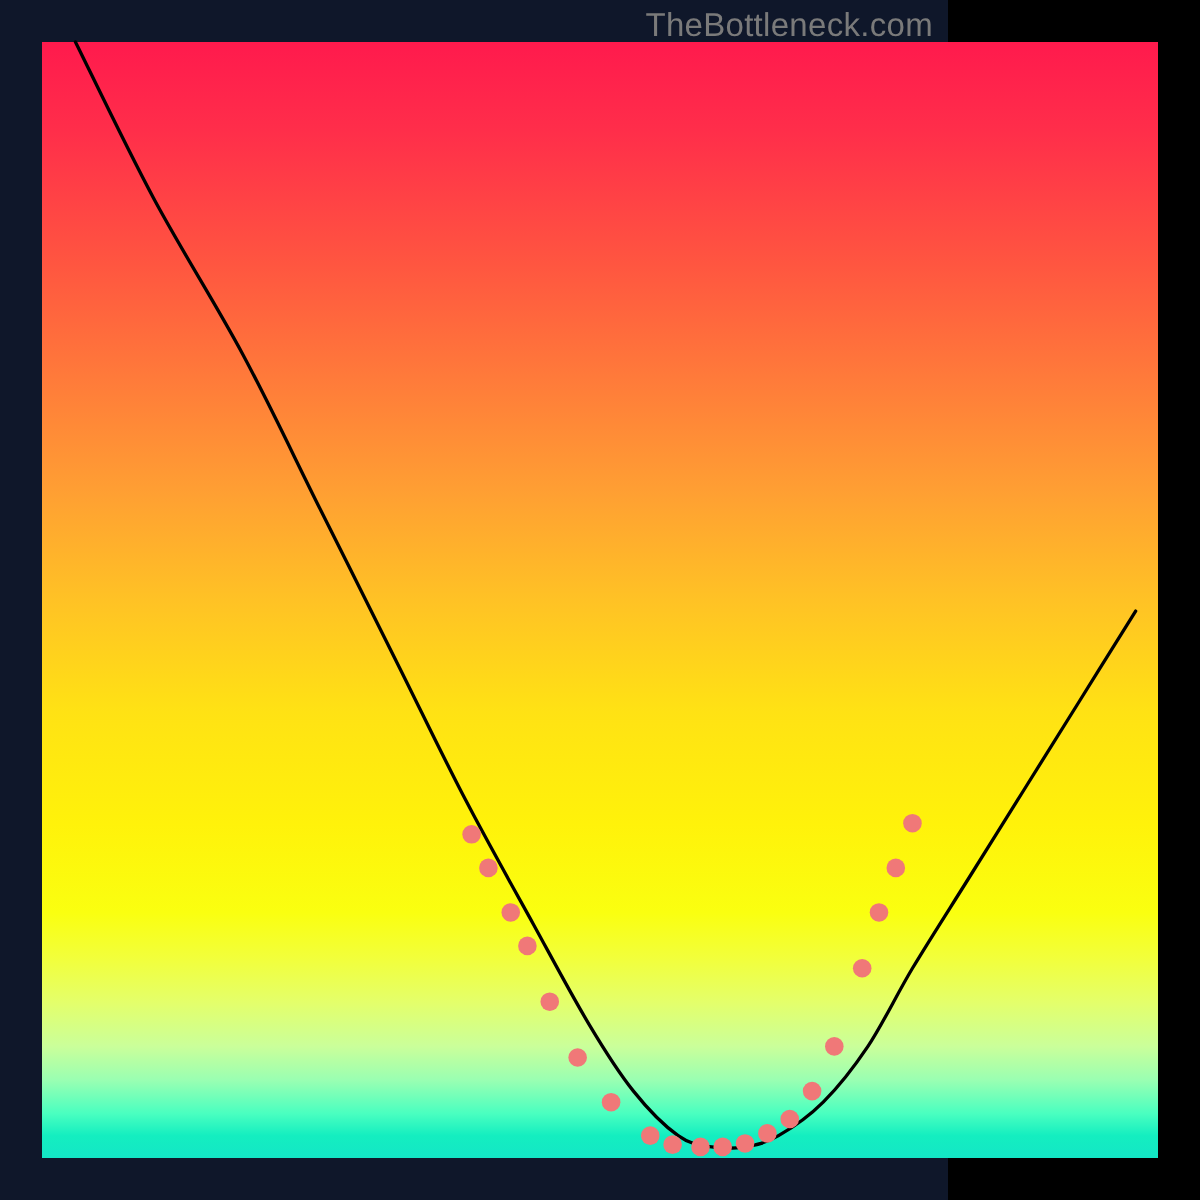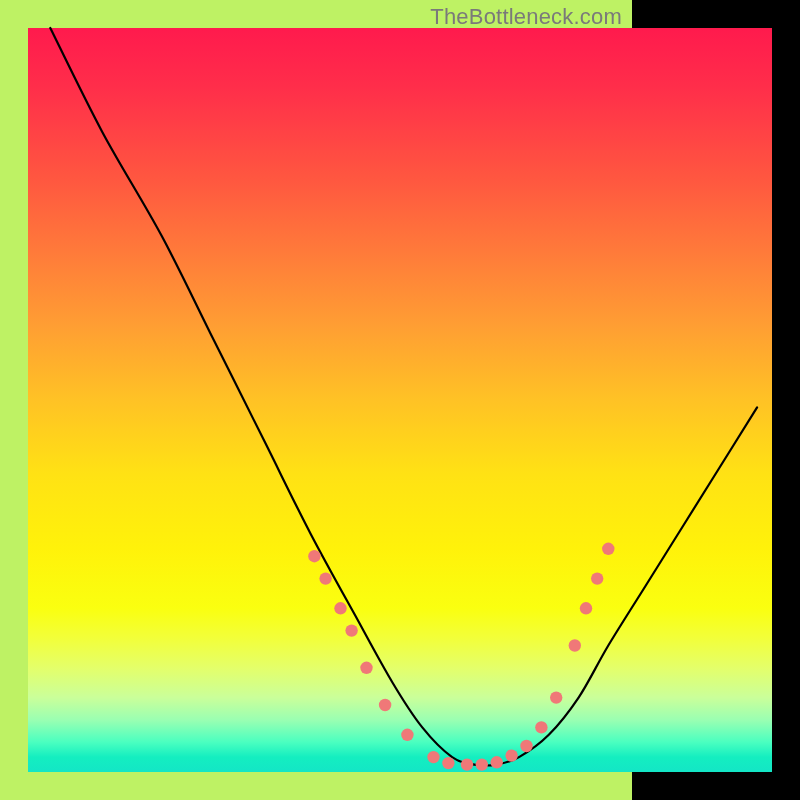--- a/index.html
+++ b/index.html
@@ -1,21 +1,21 @@
 <!DOCTYPE html>
 <html><head>
 <meta charset="utf-8">
 <style>
   * { margin: 0; padding: 0; box-sizing: border-box; }
   html, body { width: 800px; height: 800px; background: #000; font-family: Arial, Helvetica, sans-serif; }
   .stage {
     position: relative;
     width: 632px;
     height: 800px;
-    background: #bef264;
+    background: #0f172a;
   }
   .plot {
     position: absolute;
     left: 28px;
     top: 28px;
     width: 744px;
     height: 744px;
     background: linear-gradient(to bottom,
       #ff1a4d 0%,
       #ff2e4a 8%,

